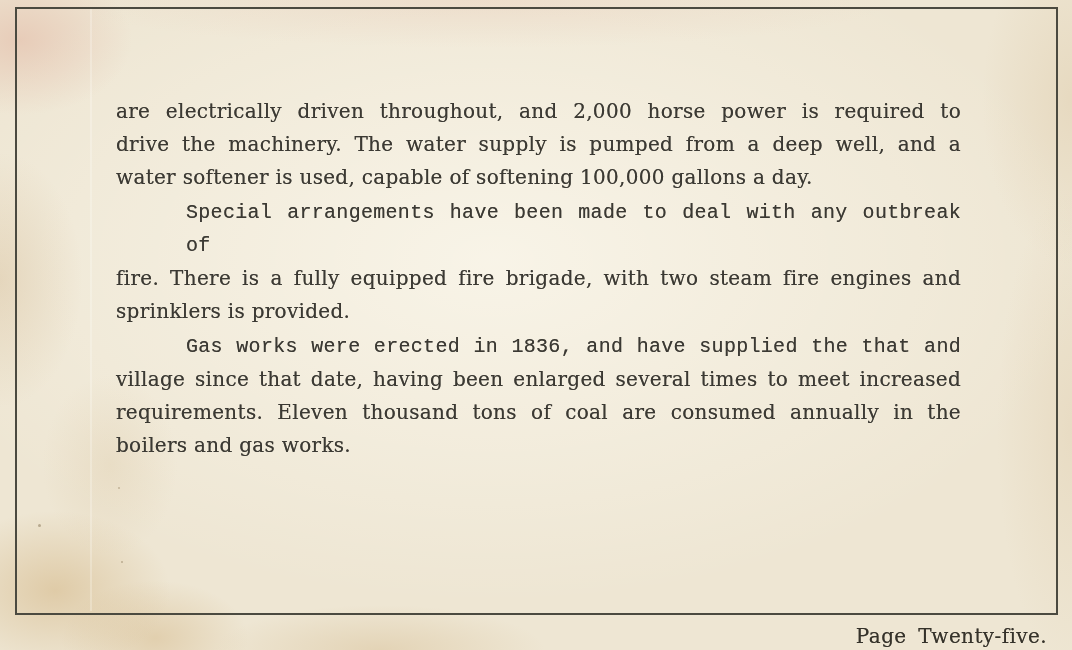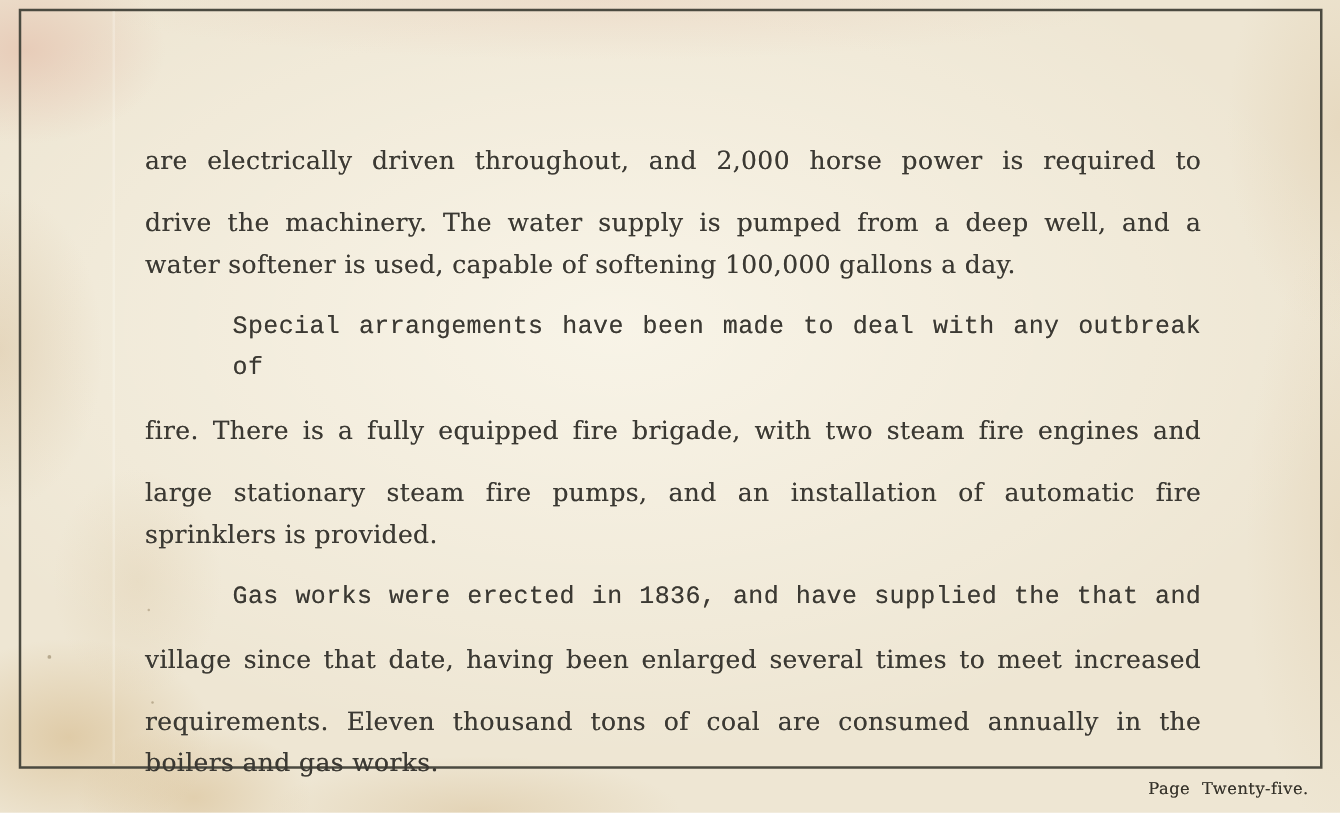--- a/index.html
+++ b/index.html
@@ -39,26 +39,26 @@
     left: 116px; top: 95px;
     width: 845px;
     color: #3b3933;
     font-size: 20px;
     line-height: 33px;
     letter-spacing: 0.3px;
     text-shadow: 0 0 0.5px rgba(59, 57, 51, 0.65);
   }
   .paragraph + .paragraph { margin-top: 2px; }
   .line { text-align: justify; text-align-last: left; }
-  .line.fill { text-align-last: justify; margin-top: 17px; }
+  .line.fill { text-align-last: justify; }
   .line.indent { padding-left: 70px; font-family: Liberation Mono, monospace; }
   .footer {
     position: absolute;
     top: 624px; right: 25px;
-    font-size: 13px;
+    font-size: 20px;
     color: #35322a;
     letter-spacing: 0.4px;
     word-spacing: 5px;
     text-shadow: 0 0 0.5px rgba(53, 50, 42, 0.6);
     margin-left: 12px;
   }
   .speck {
     position: absolute;
     border-radius: 50%;
     background: #8d7c5c;
@@ -78,21 +78,20 @@
   <div class="speck s3"></div>
   <div class="text-block">
       <div class="paragraph">
         <div class="line fill">are electrically driven throughout, and 2,000 horse power is required to</div>
         <div class="line fill">drive the machinery. The water supply is pumped from a deep well, and a</div>
         <div class="line">water softener is used, capable of softening 100,000 gallons a day.</div>
       </div>
       <div class="paragraph">
         <div class="line fill indent">Special arrangements have been made to deal with any outbreak of</div>
         <div class="line fill">fire. There is a fully equipped fire brigade, with two steam fire engines and</div>
-        <div class="line fill">large stationary steam fire pumps, and an installation of automatic fire</div>
         <div class="line">sprinklers is provided.</div>
       </div>
       <div class="paragraph">
         <div class="line fill indent">Gas works were erected in 1836, and have supplied the that and</div>
         <div class="line fill">village since that date, having been enlarged several times to meet increased</div>
         <div class="line fill">requirements. Eleven thousand tons of coal are consumed annually in the</div>
         <div class="line">boilers and gas works.</div>
       </div>
       <div class="paragraph">
       </div>

